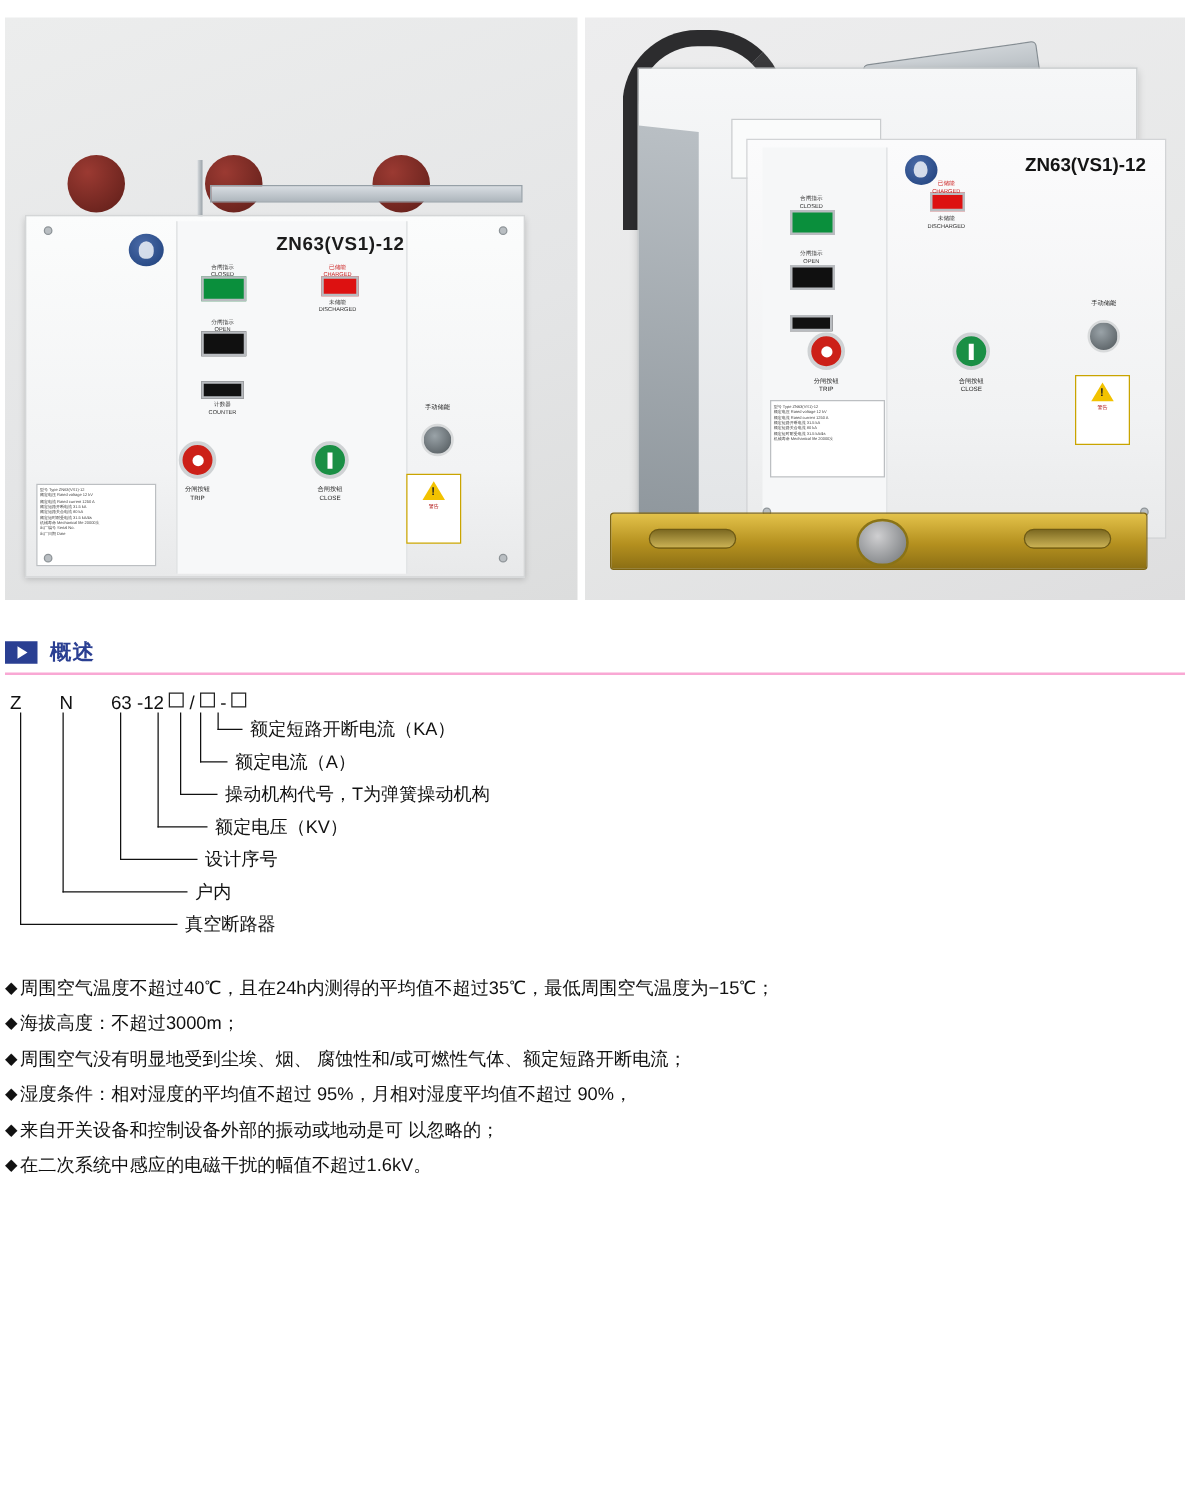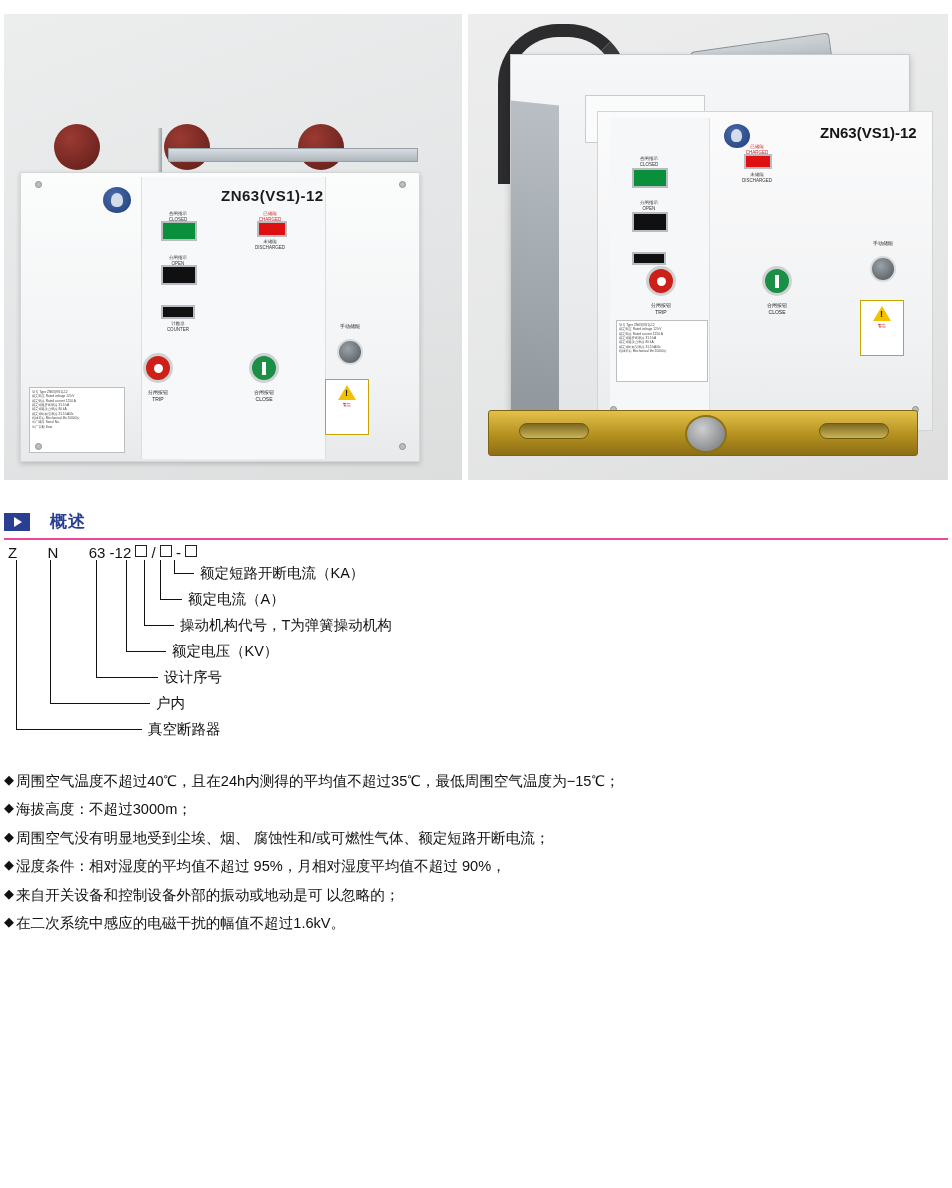--- a/index.html
+++ b/index.html
@@ -162,43 +162,43 @@
   }
   .topbox {
     position:absolute; left: 74px; top: 40px; width: 120px; height: 48px;
     background:#fafbfb; border:1px solid #c9ccce; font-size:3.4px; color:#555; padding:3px;
   }
 
   
   .content { padding: 0 4px 24px 4px; }
 
   .section-head {
-    display: flex; align-items: center; gap: 20px;
-    border-bottom: 2px solid #ec4899;
+    display: flex; align-items: center; gap: 10px;
+    border-bottom: 2px solid #f9a8d4;
     padding: 6px 0 5px 0;
     margin-top: 14px;
   }
   .tri-icon {
     width: 26px; height: 18px; background: #2a3f92;
     display:flex; align-items:center; justify-content:center; flex: 0 0 auto;
   }
   .tri-icon:after {
     content:""; width:0; height:0; border-left: 8px solid #fff;
     border-top: 5px solid transparent; border-bottom: 5px solid transparent;
     margin-left: 2px;
   }
   .section-title { font-size: 17px; font-weight: bold; color: #2a3f92; letter-spacing: 1px; }
 
   .para {
     font-size: 14.6px; line-height: 1.92; color: #111; text-align: justify;
     margin-top: 10px;
   }
 
   
-  .model { position: relative; height: 215px; margin-top: 4px; }
+  .model { position: relative; height: 215px; margin-top: 14px; }
   .model-code {
     position: absolute; left: 4px; top: 0px;
     font-size: 15px; color: #111; letter-spacing: 0px; white-space: nowrap;
   }
   .model-code span { display:inline-block; }
   .mc-gap { width: 22px; }
   .mc-box {
     display:inline-block; width: 12px; height: 12px; border:1px solid #222;
     vertical-align: 1px;
   }

